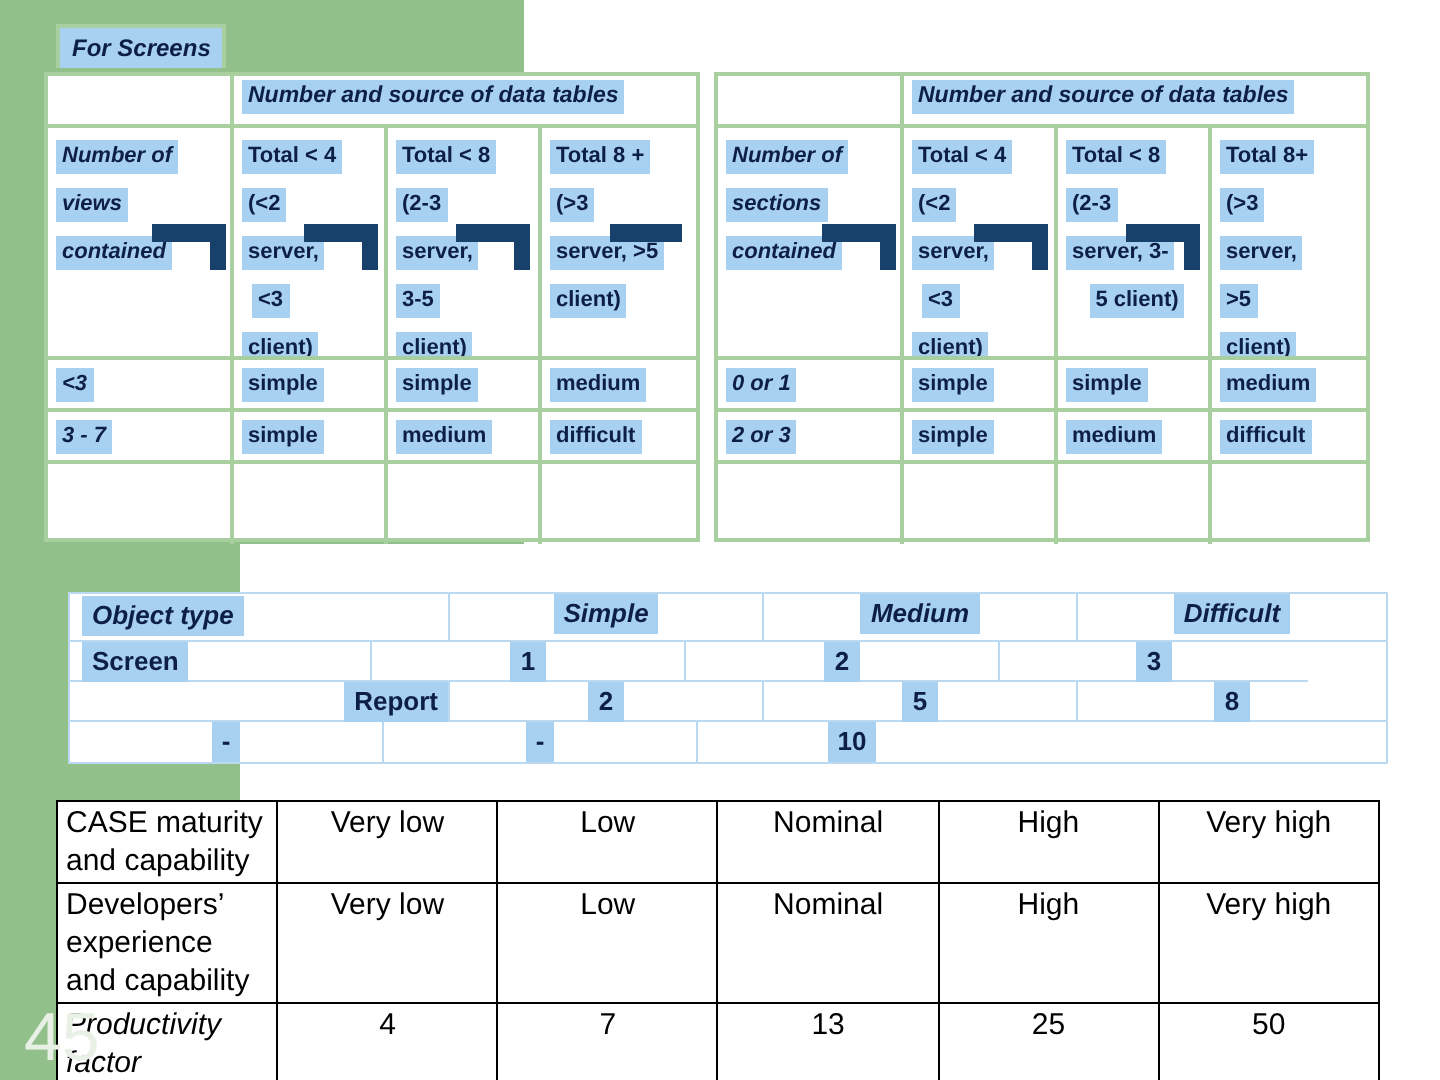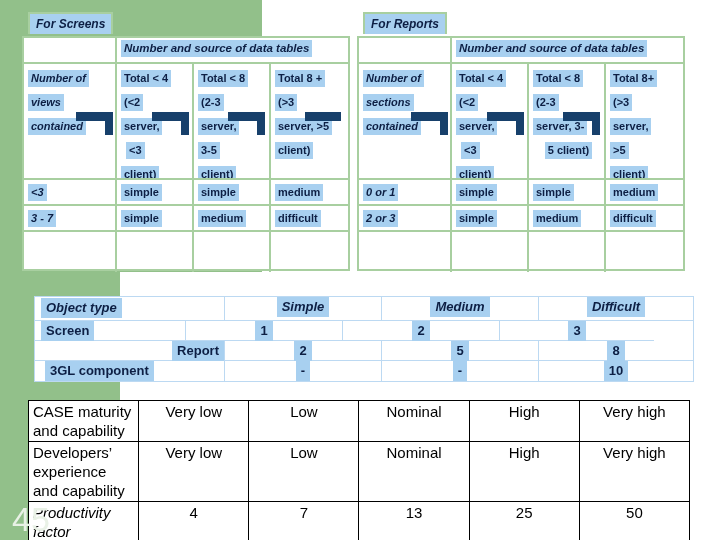--- a/index.html
+++ b/index.html
@@ -217,21 +217,20 @@
   </div>
 
   <div class="navy" style="left:76px;top:112px;width:36px;height:9px;"></div>
   <div class="navy" style="left:105px;top:112px;width:8px;height:23px;"></div>
   <div class="navy" style="left:152px;top:112px;width:36px;height:9px;"></div>
   <div class="navy" style="left:181px;top:112px;width:8px;height:23px;"></div>
   <div class="navy" style="left:228px;top:112px;width:36px;height:9px;"></div>
   <div class="navy" style="left:257px;top:112px;width:8px;height:23px;"></div>
   <div class="navy" style="left:305px;top:112px;width:36px;height:9px;"></div>
 
-  <div class="title-tab" style="left:363px;top:12px;">For Reports</div>
 
   <div class="gtable" style="left:357px;top:36px;width:328px;height:235px;">
 
     <div class="grow">
       <div class="gcell span-head" style="width:93px;height:26px;"></div>
       <div class="gcell span-head" style="width:231px;height:26px;border-right:none;padding-left:4px;">
         <span class="hl" style="font-size:11.5px;">Number and source of data tables</span>
       </div>
     </div>
 
@@ -332,22 +331,20 @@
         <span class="bhl">Report</span></div>
       <div class="bcell" style="width:157px;height:20px;text-align:center;">
         <span class="bhl">2</span></div>
       <div class="bcell" style="width:157px;height:20px;text-align:center;">
         <span class="bhl">5</span></div>
       <div class="bcell" style="width:154px;height:20px;text-align:center;border-right:none;">
         <span class="bhl">8</span></div>
     </div>
 
     <div class="brow">
-      <div class="bcell" style="width:190px;height:20px;padding:0 0 0 10px;border-bottom:none;">
-        <span class="bhl">3GL component</span></div>
       <div class="bcell" style="width:157px;height:20px;text-align:center;border-bottom:none;">
         <span class="bhl">-</span></div>
       <div class="bcell" style="width:157px;height:20px;text-align:center;border-bottom:none;">
         <span class="bhl">-</span></div>
       <div class="bcell" style="width:154px;height:20px;text-align:center;border-bottom:none;border-right:none;">
         <span class="bhl">10</span></div>
     </div>
   </div>
 
   <table class="ktable" style="left:28px;top:400px;width:662px;">

